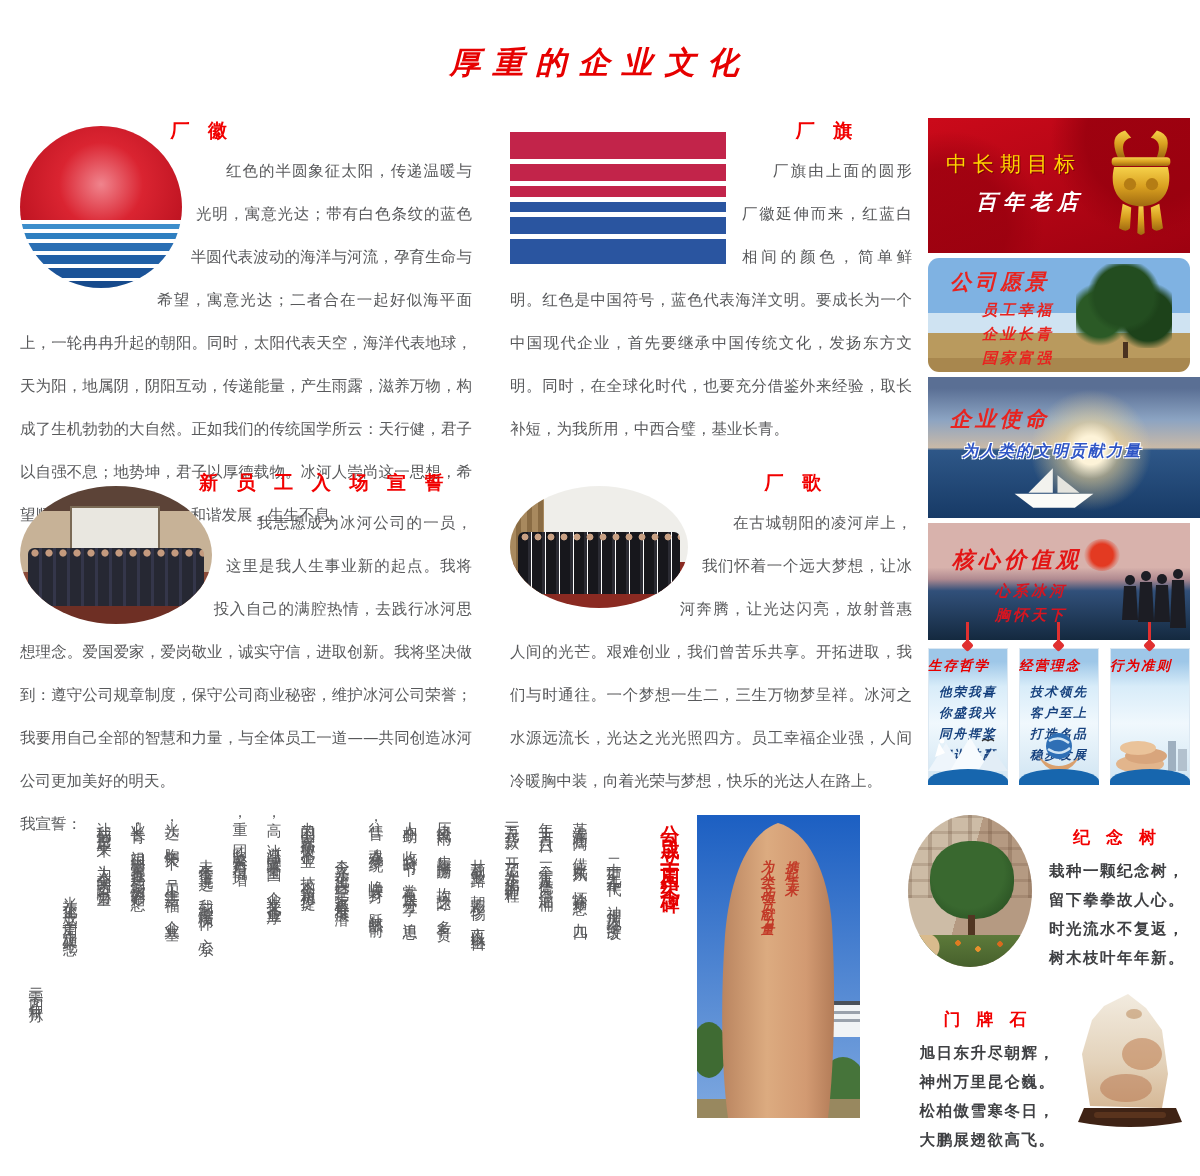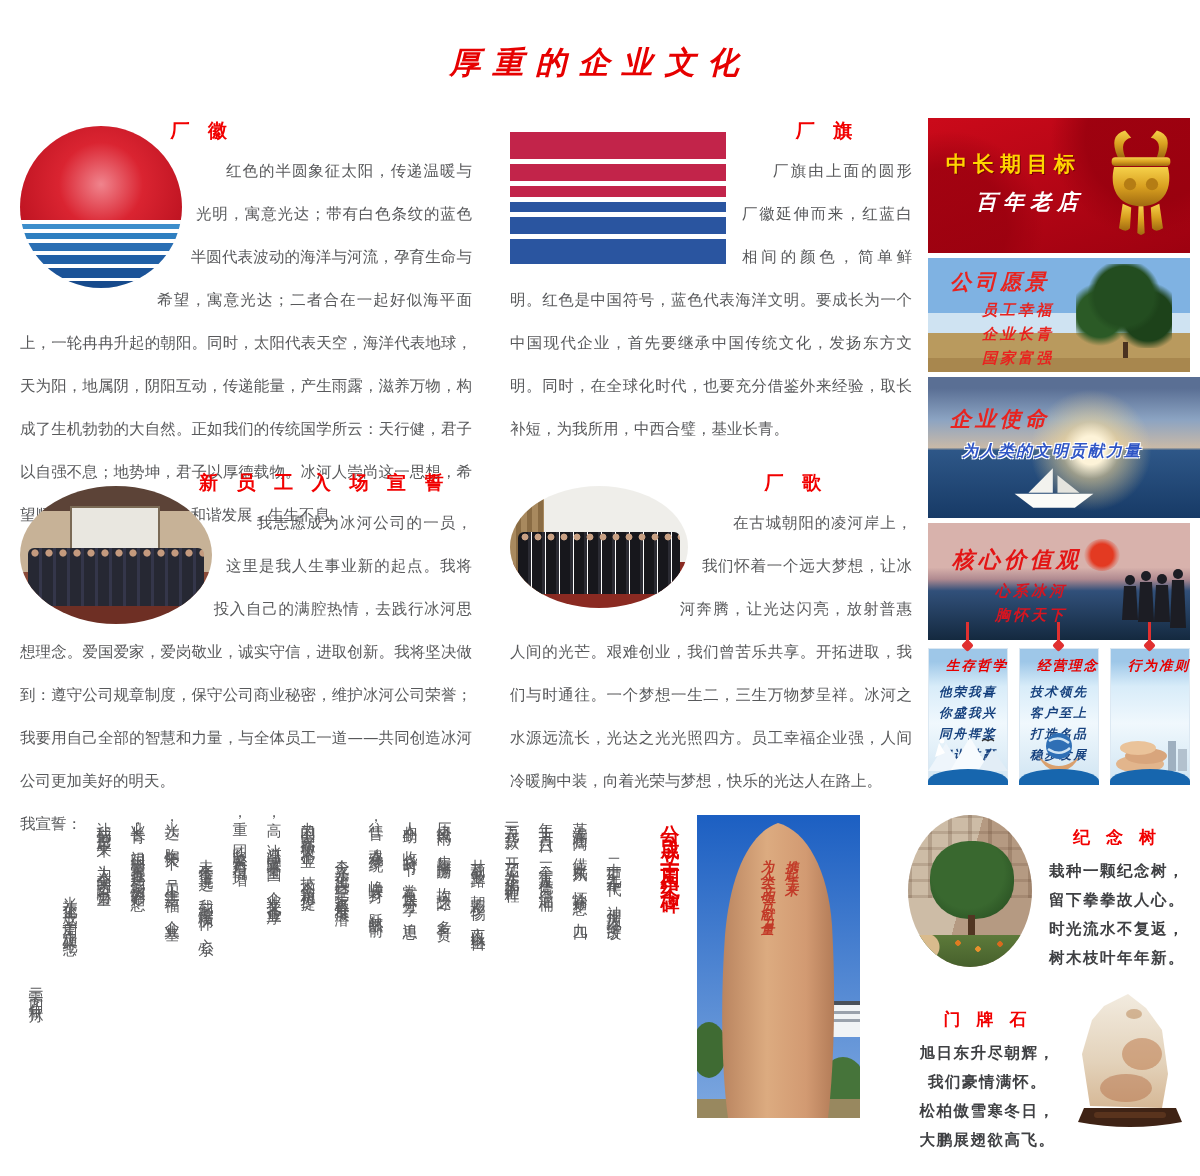--- a/index.html
+++ b/index.html
@@ -49,24 +49,24 @@
   .song-photo .crowd{bottom:14px;height:62px;
       background:
       radial-gradient(circle at 7px 5px, #c9a184 3px, transparent 3.8px) left top/13px 11px repeat-x,
       repeating-linear-gradient(90deg,#17171c 0 10px,#2b2b33 10px 13px,#fefefe 13px 14px);}
   
   .poster{position:absolute;left:928px;width:262px;overflow:hidden;}
   .poster-goal{top:118px;height:135px;background:
       radial-gradient(circle at 85% 15%, rgba(150,0,14,.8) 0 26%, transparent 40%),
       radial-gradient(circle at 8% 80%, rgba(150,0,14,.7) 0 22%, transparent 36%),
       linear-gradient(160deg,#cb0a1a,#9d0110);}
-  .goal-l1{position:absolute;left:18px;top:32px;color:#ffd400;font-size:21px;font-weight:bold;letter-spacing:6px;text-shadow:1px 1px 0 #7a0008;}
+  .goal-l1{position:absolute;left:18px;top:32px;color:#ffd400;font-size:21px;font-weight:normal;letter-spacing:6px;text-shadow:1px 1px 0 #7a0008;}
   .goal-l2{position:absolute;left:48px;top:70px;color:#ffffff;font-size:21px;font-weight:bold;letter-spacing:6px;font-style:italic;}
   .ding{position:absolute;right:6px;top:10px;}
-  .poster-vision{top:258px;height:114px;background:linear-gradient(180deg,#7fb2e2 0 48%,#cfe3f2 48% 66%,#b99a5e 66% 88%,#a8874e 88% 100%);}
+  .poster-vision{top:258px;height:114px;background:linear-gradient(180deg,#7fb2e2 0 48%,#cfe3f2 48% 66%,#b99a5e 66% 88%,#a8874e 88% 100%);border-radius:11px;}
   .v-tree{position:absolute;right:18px;top:6px;width:96px;height:84px;background:
       radial-gradient(circle at 50% 38%, #234d20 0 42%, transparent 52%),
       radial-gradient(circle at 25% 60%, #2b5a26 0 26%, transparent 36%),
       radial-gradient(circle at 75% 62%, #1d421a 0 28%, transparent 38%);}
   .v-trunk{position:absolute;right:62px;top:84px;width:5px;height:16px;background:#4a3220;}
   .v-title{position:absolute;left:22px;top:10px;color:#e8231f;font-size:21px;font-weight:bold;font-style:italic;letter-spacing:4px;}
   .v-lines{position:absolute;left:30px;top:40px;width:120px;text-align:center;}
   .v-lines .b-line{color:#e8231f;font-size:15px;font-weight:bold;font-style:italic;letter-spacing:3px;line-height:24px;}
   .poster-mission{top:377px;height:141px;background:
       radial-gradient(circle at 55% 52%, #fdf3d8 0 8%, rgba(250,220,150,.55) 16%, transparent 34%),
@@ -84,21 +84,21 @@
   .cv-lines .b-line{color:#d61520;font-size:15px;font-weight:bold;font-style:italic;letter-spacing:3px;line-height:24px;}
   .figs{position:absolute;right:4px;bottom:4px;}
   
   .banners{position:absolute;left:928px;top:648px;width:262px;height:137px;display:flex;gap:11px;z-index:2;}
   .banner{position:relative;width:80px;height:137px;overflow:visible;
       background:linear-gradient(180deg,#9ec7e8 0 10%,#d8ecf9 28%,#f0f8fd 55%,#cfe4f2 100%);
       box-shadow:0 0 0 1px #dce8f2 inset;}
   .ribbon{position:absolute;top:-26px;left:50%;width:3px;height:22px;margin-left:-2px;background:#e03030;}
   .ribbon::after{content:"";position:absolute;bottom:-6px;left:-3.5px;width:9px;height:9px;background:#e03030;
       transform:rotate(45deg);border-radius:2px;}
-  .b-title{margin-top:9px;text-align:right;color:#e60000;font-weight:bold;font-size:13.5px;letter-spacing:2px;font-style:italic;}
+  .b-title{margin-top:9px;text-align:left;color:#e60000;font-weight:bold;font-size:13.5px;letter-spacing:2px;font-style:italic;}
   .b-lines{margin-top:6px;}
   .b-lines .bl{text-align:center;color:#16417e;font-weight:bold;font-style:italic;font-size:12.5px;letter-spacing:2px;line-height:21px;}
   .b-art{position:absolute;left:0;bottom:14px;width:80px;height:40px;}
   .b-wave{position:absolute;left:0;bottom:0;width:100%;height:16px;background:#1766ae;
       border-radius:60% 60% 0 0/90% 90% 0 0;}
   
   .memorial{position:absolute;left:15px;top:810px;width:678px;height:368px;writing-mode:vertical-rl;}
   .m-title{margin:0 0 0 18px;color:#e60000;font-weight:bold;font-size:19px;letter-spacing:7px;line-height:44px;}
   .m-col{margin:0;color:#58595b;font-size:15px;letter-spacing:3.5px;line-height:34px;}
   
@@ -358,21 +358,21 @@
           <div class="pl">树木枝叶年年新。</div>
         </div>
     </div>
   </div>
 
   <div class="stone-sec">
     <div class="stone-text">
       <div class="side-title">门 牌 石</div>
       <div class="poem">
           <div class="pl">旭日东升尽朝辉，</div>
-          <div class="pl">我们豪情满怀。</div>
+          <div class="pl">神州万里昆仑巍。</div>
           <div class="pl">松柏傲雪寒冬日，</div>
           <div class="pl">大鹏展翅欲高飞。</div>
         </div>
     </div>
     <div class="stone-art">
       <svg width="120" height="150" viewBox="0 0 120 150">
         <defs>
             <linearGradient id="qz" x1="0" y1="0" x2="0" y2="1">
           <stop offset="0" stop-color="#f2ebdf"></stop>
               <stop offset=".6" stop-color="#e3d2ba"></stop>

